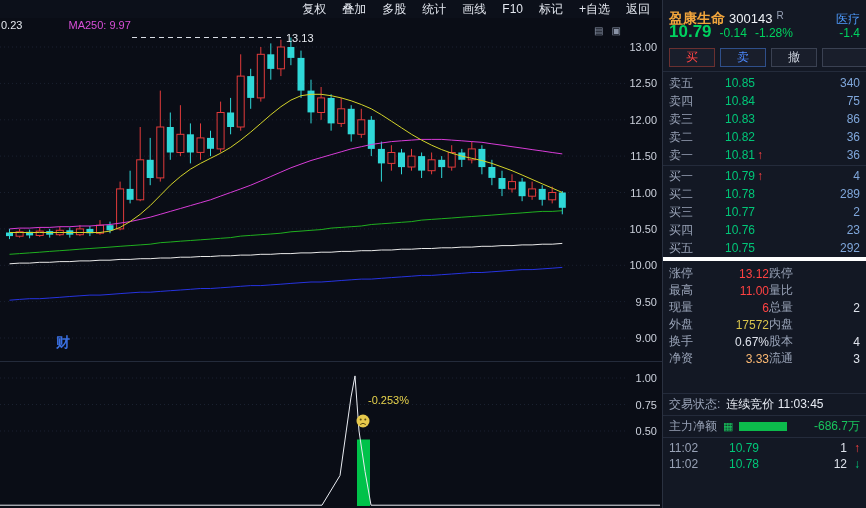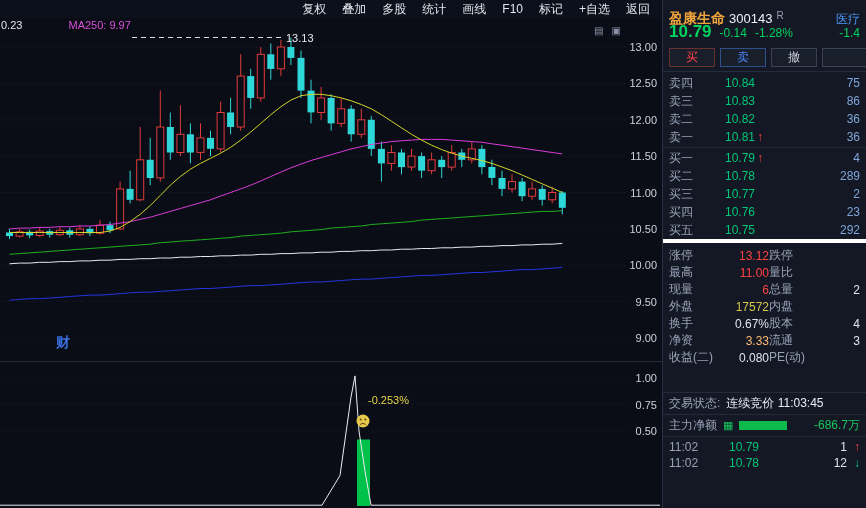--- a/index.html
+++ b/index.html
@@ -273,20 +273,26 @@
 
     <div class="btn-row">
       <span class="trade-btn btn-buy">买</span>
       <span class="trade-btn btn-sell">卖</span>
       <span class="trade-btn btn-cancel">撤</span>
       <span class="trade-btn btn-cut"></span>
     </div>
 
     <div class="ob">
       <div class="ob-row">
+        <span class="ob-label">卖五</span>
+        <span class="ob-price">10.85</span>
+        <span class="ob-arrow"></span>
+        <span class="ob-vol">340</span>
+      </div>
+      <div class="ob-row">
         <span class="ob-label">卖四</span>
         <span class="ob-price">10.84</span>
         <span class="ob-arrow"></span>
         <span class="ob-vol">75</span>
       </div>
       <div class="ob-row">
         <span class="ob-label">卖三</span>
         <span class="ob-price">10.83</span>
         <span class="ob-arrow"></span>
         <span class="ob-vol">86</span>
@@ -365,26 +371,20 @@
         <span class="s-l1">换手</span>
         <span class="s-v1" style="color: rgb(223, 227, 236);">0.67%</span>
         <span class="s-l2">股本</span>
         <span class="s-v2">4</span>
       </div>
       <div class="stat-row">
         <span class="s-l1">净资</span>
         <span class="s-v1" style="color: #fdba74;">3.33</span>
         <span class="s-l2">流通</span>
         <span class="s-v2">3</span>
-      </div>
-      <div class="stat-row">
-        <span class="s-l1">收益(二)</span>
-        <span class="s-v1" style="color: rgb(223, 227, 236);">0.080</span>
-        <span class="s-l2">PE(动)</span>
-        <span class="s-v2"></span>
       </div>
     </div>
 
     <div class="status-row">
       <span class="status-label">交易状态:</span>
       <span class="status-value">连续竞价 11:03:45</span>
     </div>
 
     <div class="flow-row">
       <span class="flow-label">主力净额</span>

